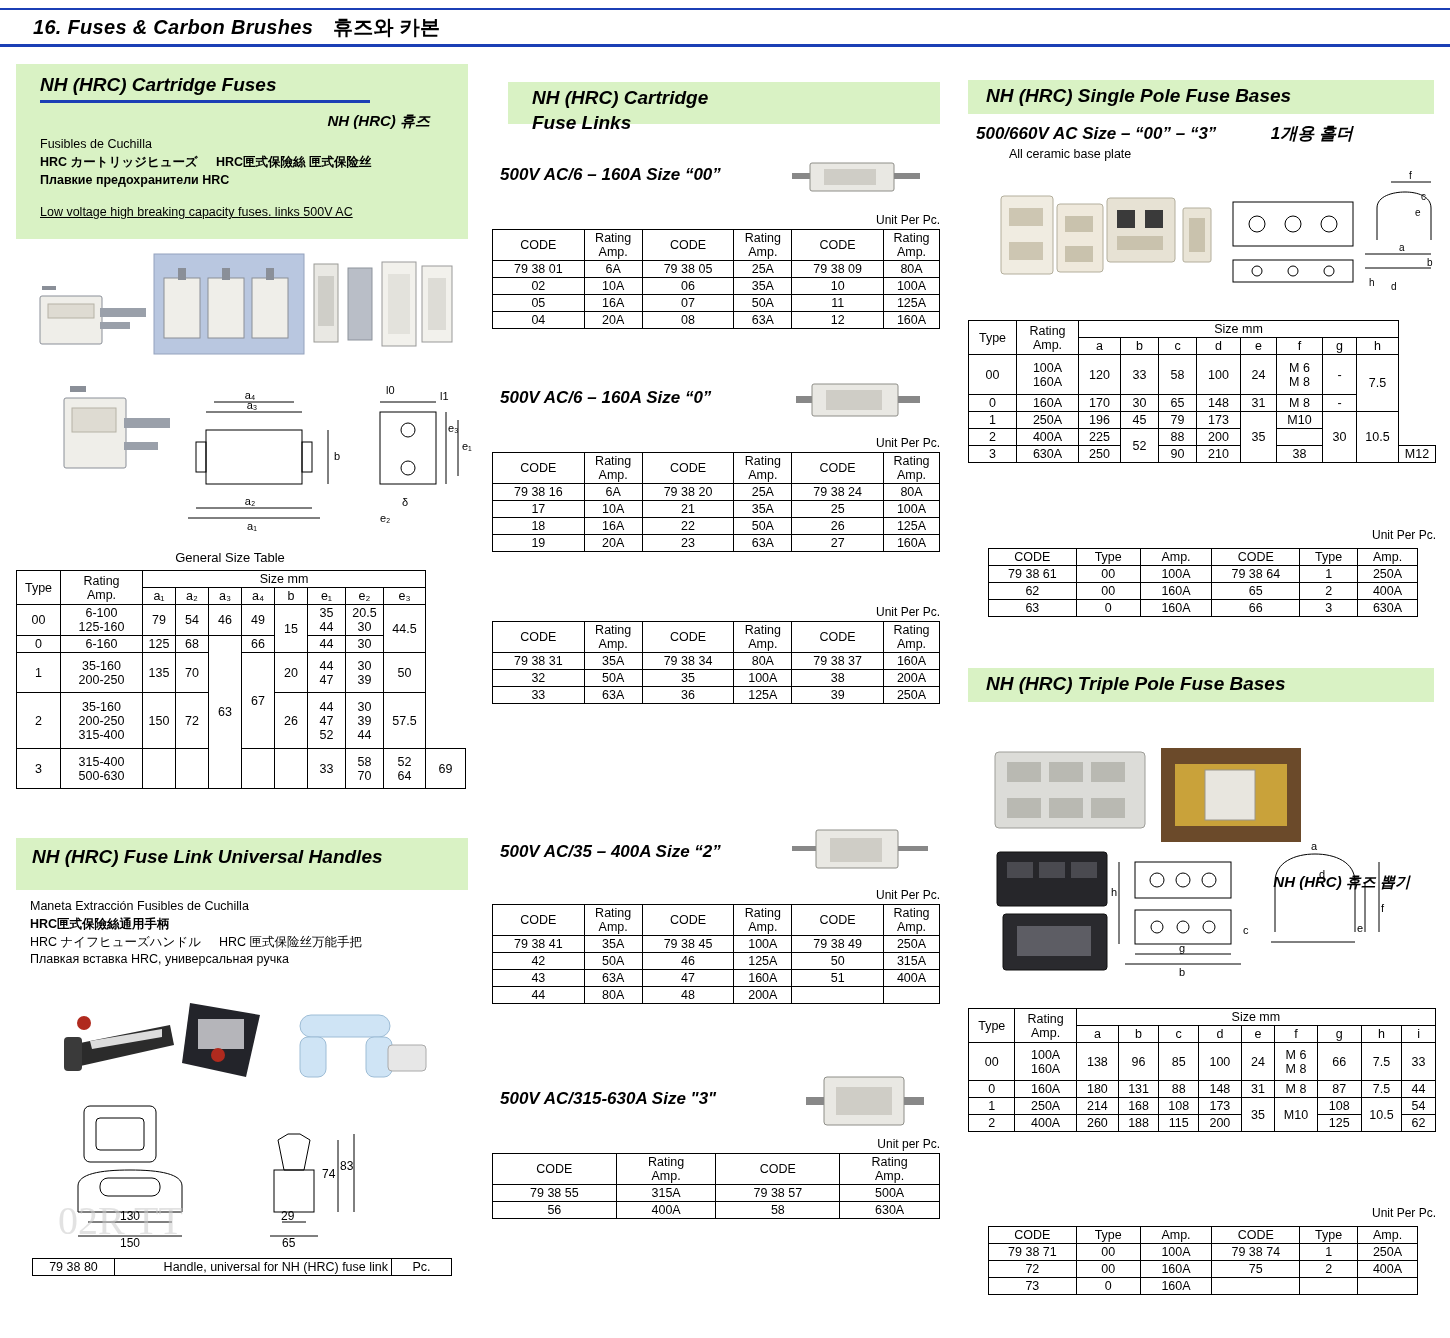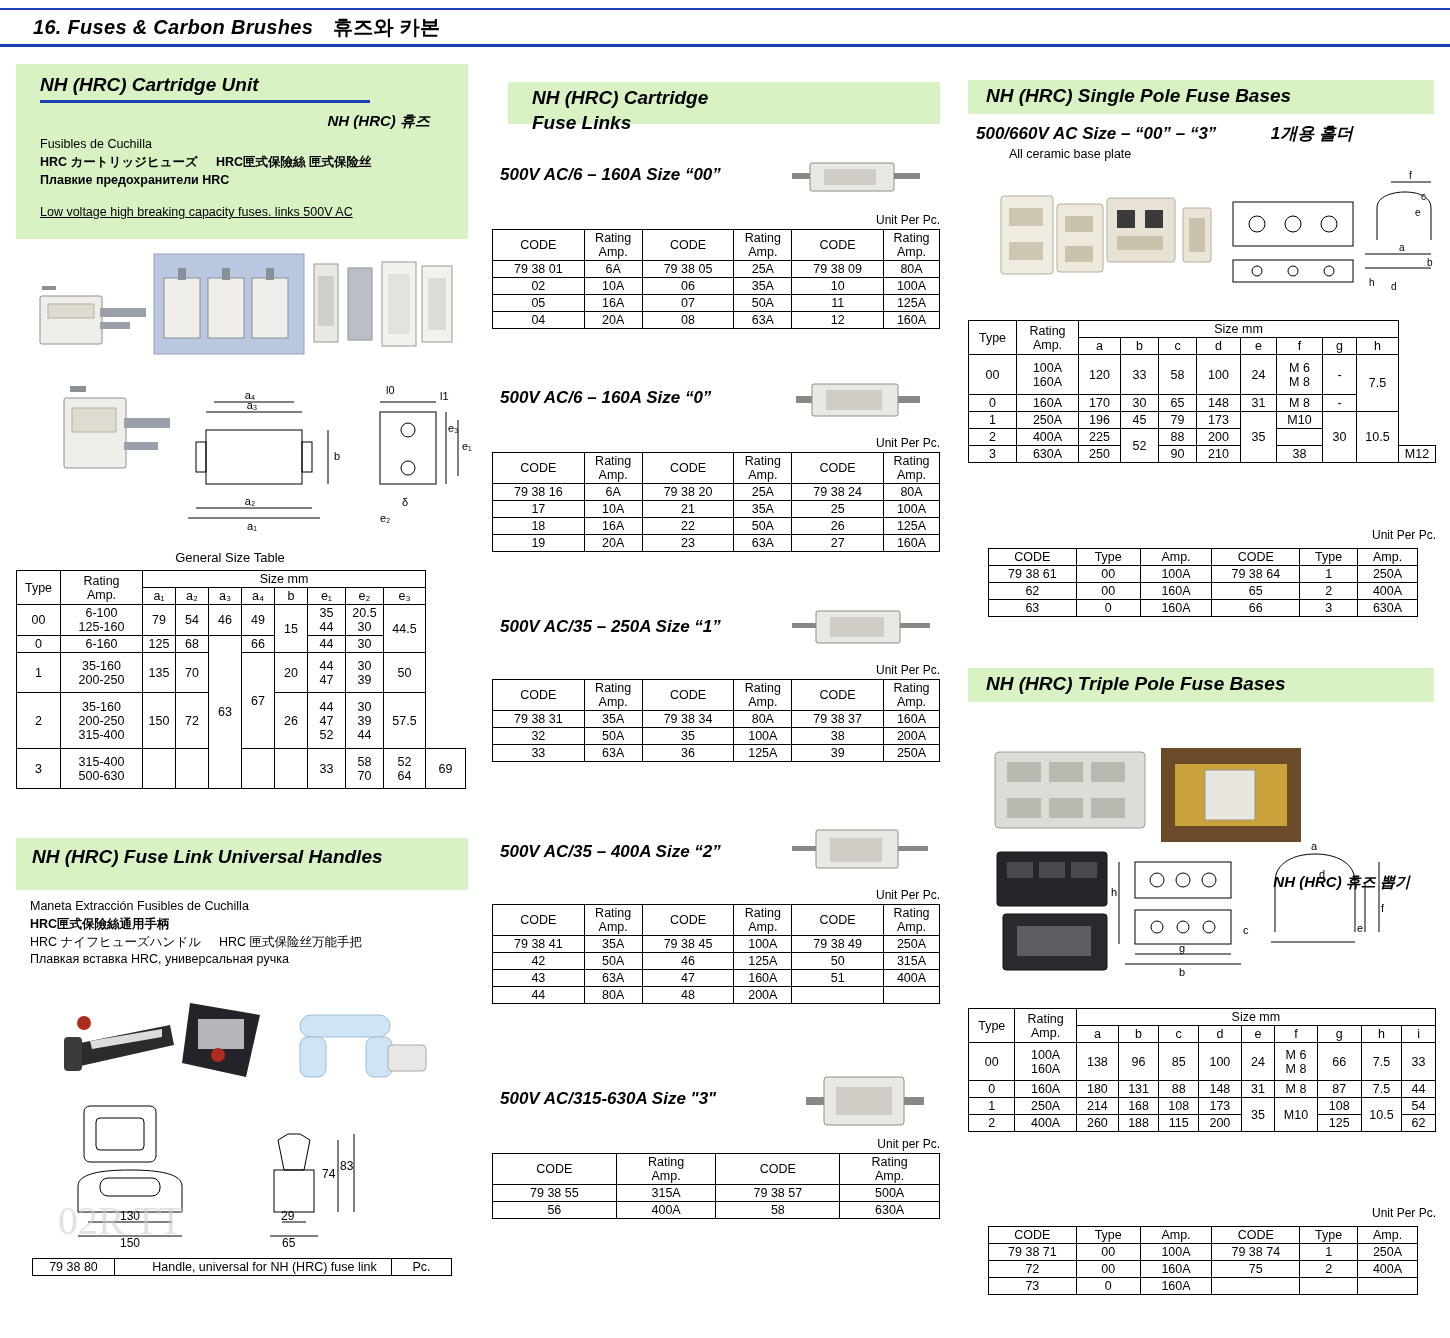--- a/index.html
+++ b/index.html
@@ -66,21 +66,21 @@
     <div class="rule-top"></div>
     <div class="title">
       <span>16. Fuses &amp; Carbon Brushes</span>
       <span class="kr" style="margin-left:14px;">휴즈와 카본</span>
     </div>
     <div class="rule-bot"></div>
   </div>
 
   <div class="banner" style="left:16px; top:64px; width:452px; height:175px;">
     <div style="position:absolute; left:24px; top:10px;">
-      <h2>NH (HRC) Cartridge Unit</h2>
+      <h2>NH (HRC) Cartridge Fuses</h2>
       <div style="width:330px; height:3px; background:#1b3fb5; margin-top:4px;"></div>
     </div>
     <div class="sub" style="position:absolute; right:38px; top:48px;">NH (HRC) 휴즈</div>
     <div class="txt" style="position:absolute; left:24px; top:72px; width:420px;">
       <div>Fusibles de Cuchilla</div>
       <div style="display:flex; gap:18px;">
         <b>HRC カートリッジヒューズ</b>
         <b>HRC匣式保險絲  匣式保险丝</b>
       </div>
       <div><b>Плавкие предохранители HRC</b></div>
@@ -327,21 +327,21 @@
       </g>
 
       <text x="20" y="134" font-size="40" fill="#cccccc" opacity=".55" font-family="Liberation Serif, serif">02R TT</text>
     </svg>
   </div>
 
   <table class="grid" style="position:absolute; left:32px; top:1258px; width:420px;">
     <tbody>
         <tr>
       <td class="code" style="width:82px;">79 38 80</td>
-      <td style="text-align:center; padding-left:26px;">Handle, universal for NH (HRC) fuse link</td>
+      <td style="text-align:right; padding-left:26px;">Handle, universal for NH (HRC) fuse link</td>
       <td style="width:60px;">Pc.</td>
     </tr>
   </tbody>
     </table>
 
   <div class="banner" style="left:508px; top:82px; width:432px; height:42px;">
     <div style="position:absolute; left:24px; top:4px; line-height:1.3;">
       <div class="hdr-title">NH (HRC) Cartridge</div>
       <div class="hdr-title">Fuse Links</div>
     </div>
@@ -459,31 +459,20 @@
         <td class="code">23</td>
         <td>63A</td>
         <td class="code">27</td>
         <td>160A</td>
       </tr>
     </tbody>
       </table>
   </div>
 
   <div style="position:absolute; left:492px; top:605px; width:455px;">
-    <div style="position:relative; height:58px;">
-      <div class="hdr-title2" style="position:absolute; left:8px; top:12px;">500V AC/35 – 250A Size “1”</div>
-      <div style="position:absolute; left:300px; top:0px;">
-        <svg width="140" height="46" viewBox="0 0 140 46">
-          <rect x="0" y="18" width="24" height="5" fill="#888"></rect>
-          <rect x="24" y="6" width="84" height="32" rx="2" fill="#e9e8e3" stroke="#8e8e88"></rect>
-          <rect x="38" y="12" width="54" height="20" fill="#cfcdc6"></rect>
-          <rect x="108" y="18" width="30" height="5" fill="#888"></rect>
-        </svg>
-      </div>
-    </div>
     <div class="unit" style="width:448px;">Unit Per Pc.</div>
     <table class="grid" style="width:448px; margin-top:2px;">
       <tbody>
           <tr>
         <td style="width:92px;">CODE</td>
         <td style="width:58px;">Rating<br>Amp.</td>
         <td style="width:92px;">CODE</td>
         <td style="width:58px;">Rating<br>Amp.</td>
         <td style="width:92px;">CODE</td>
         <td style="width:56px;">Rating<br>Amp.</td>

